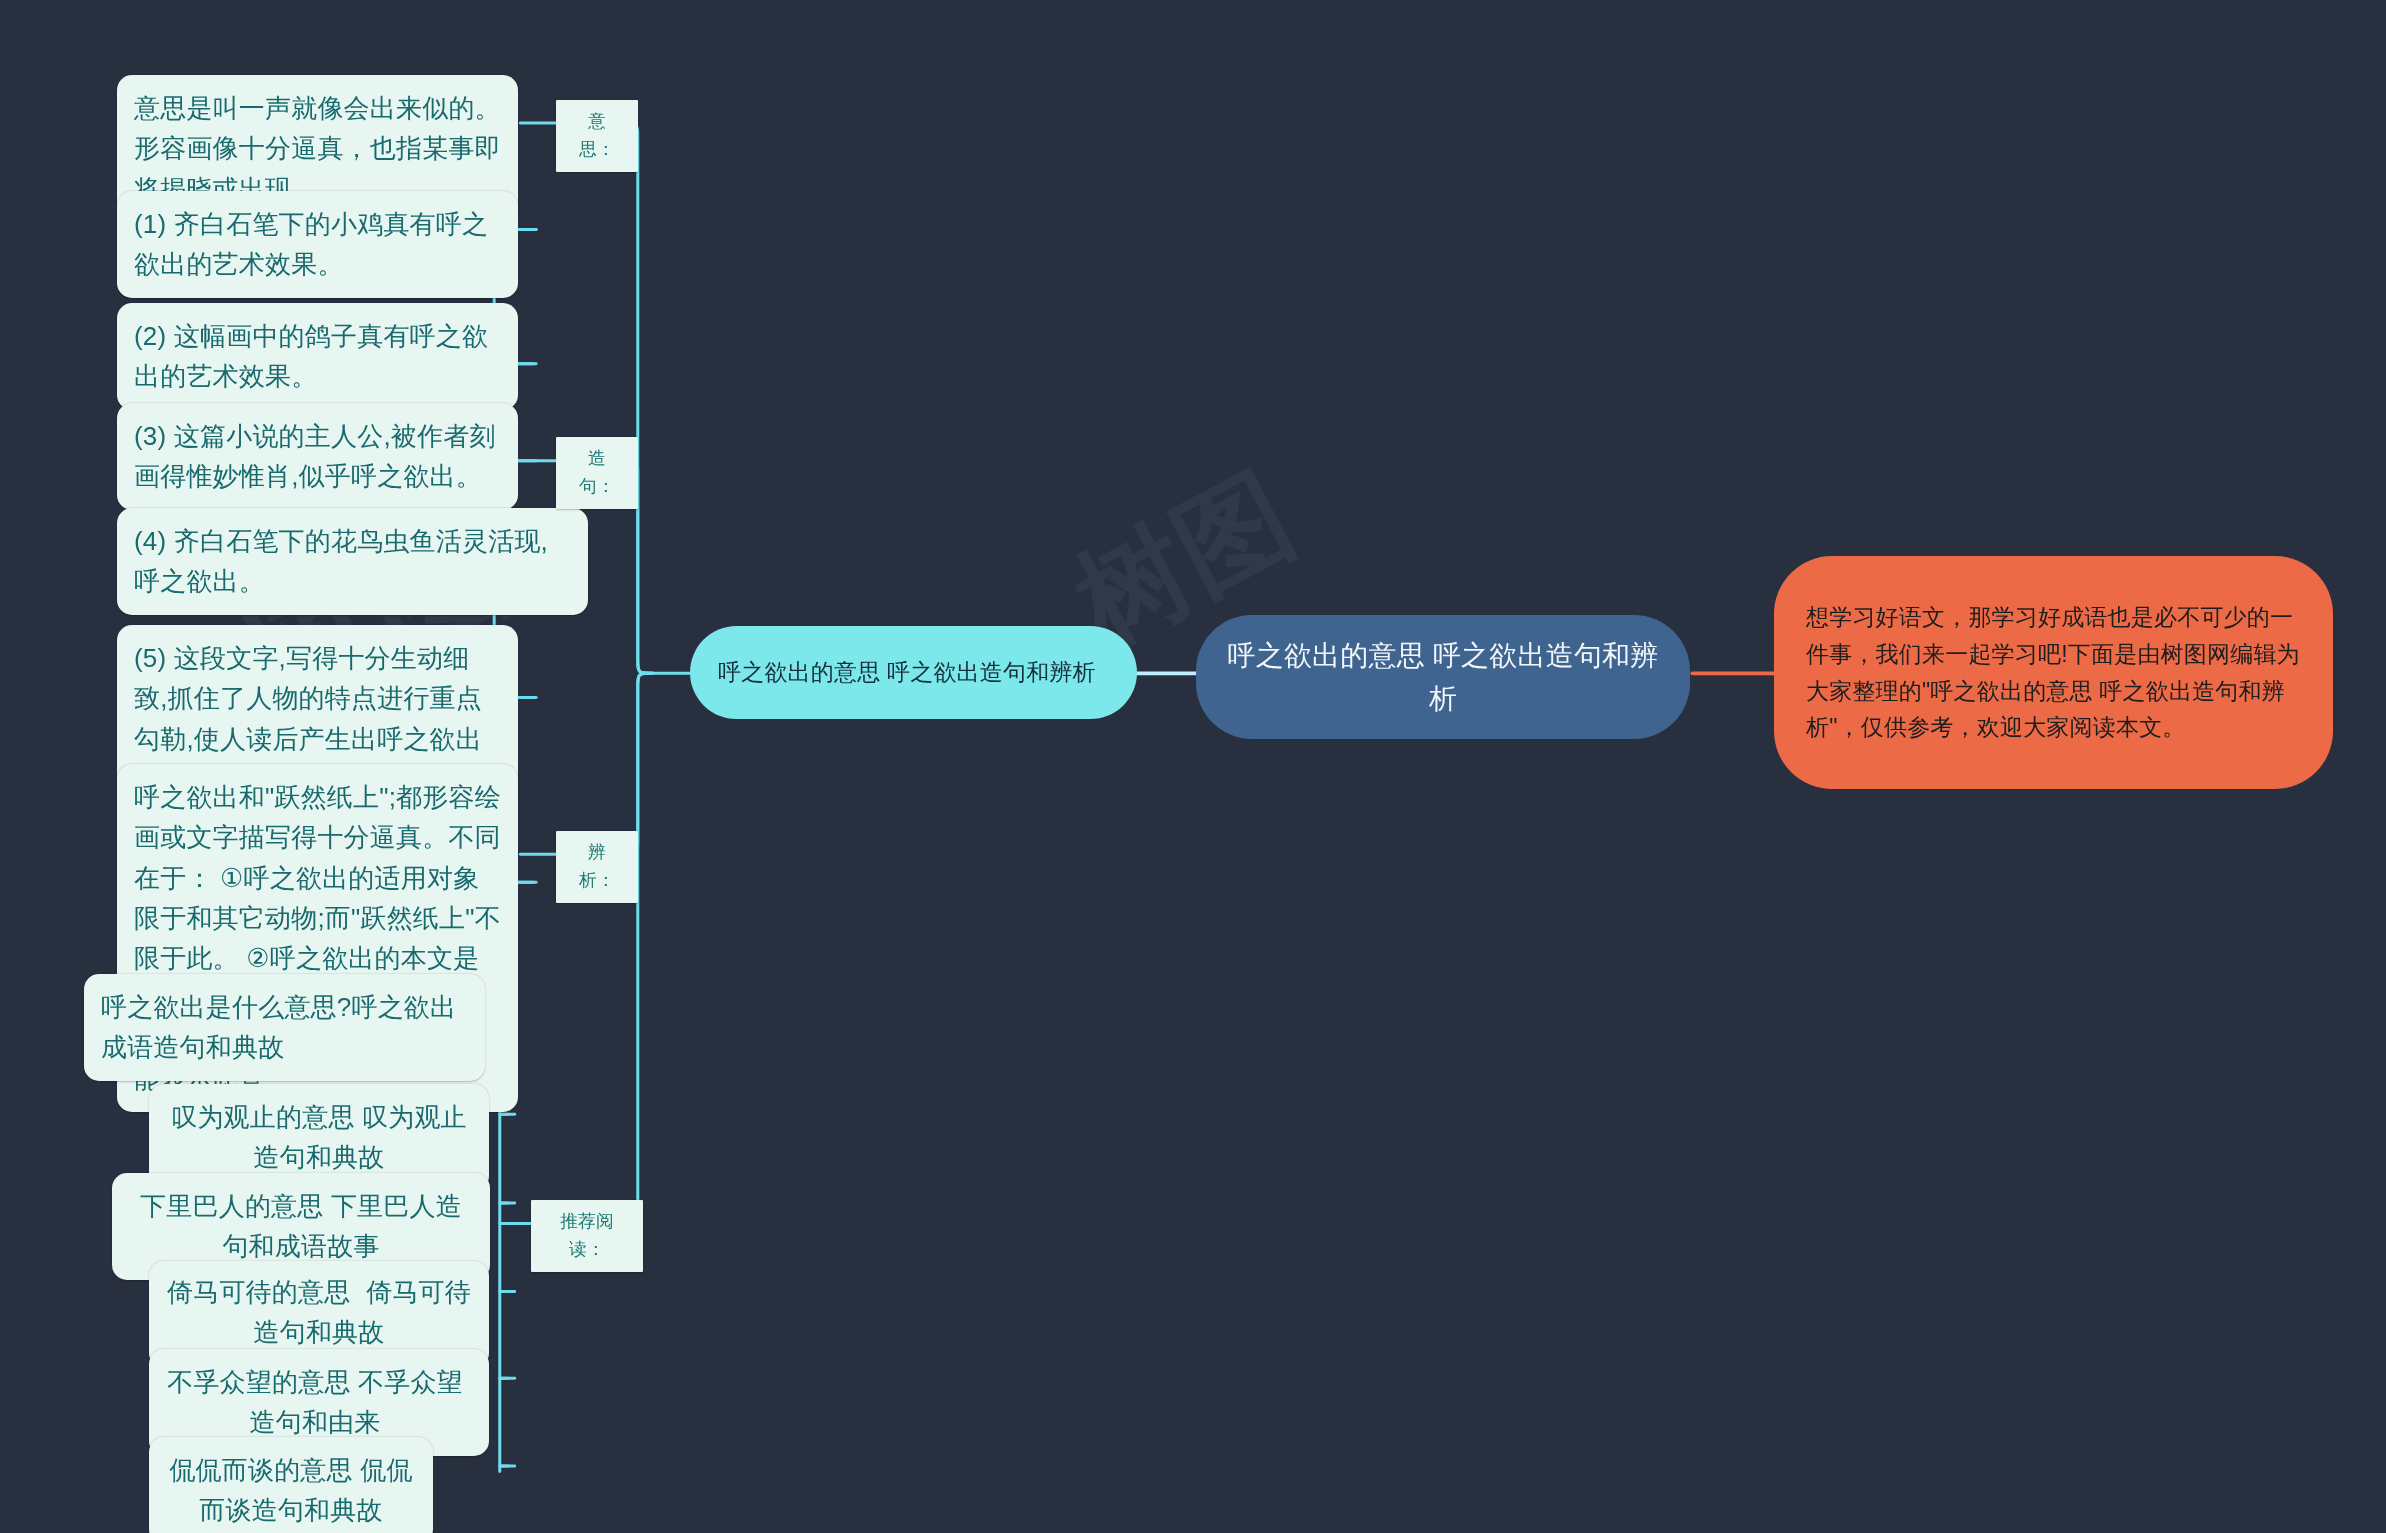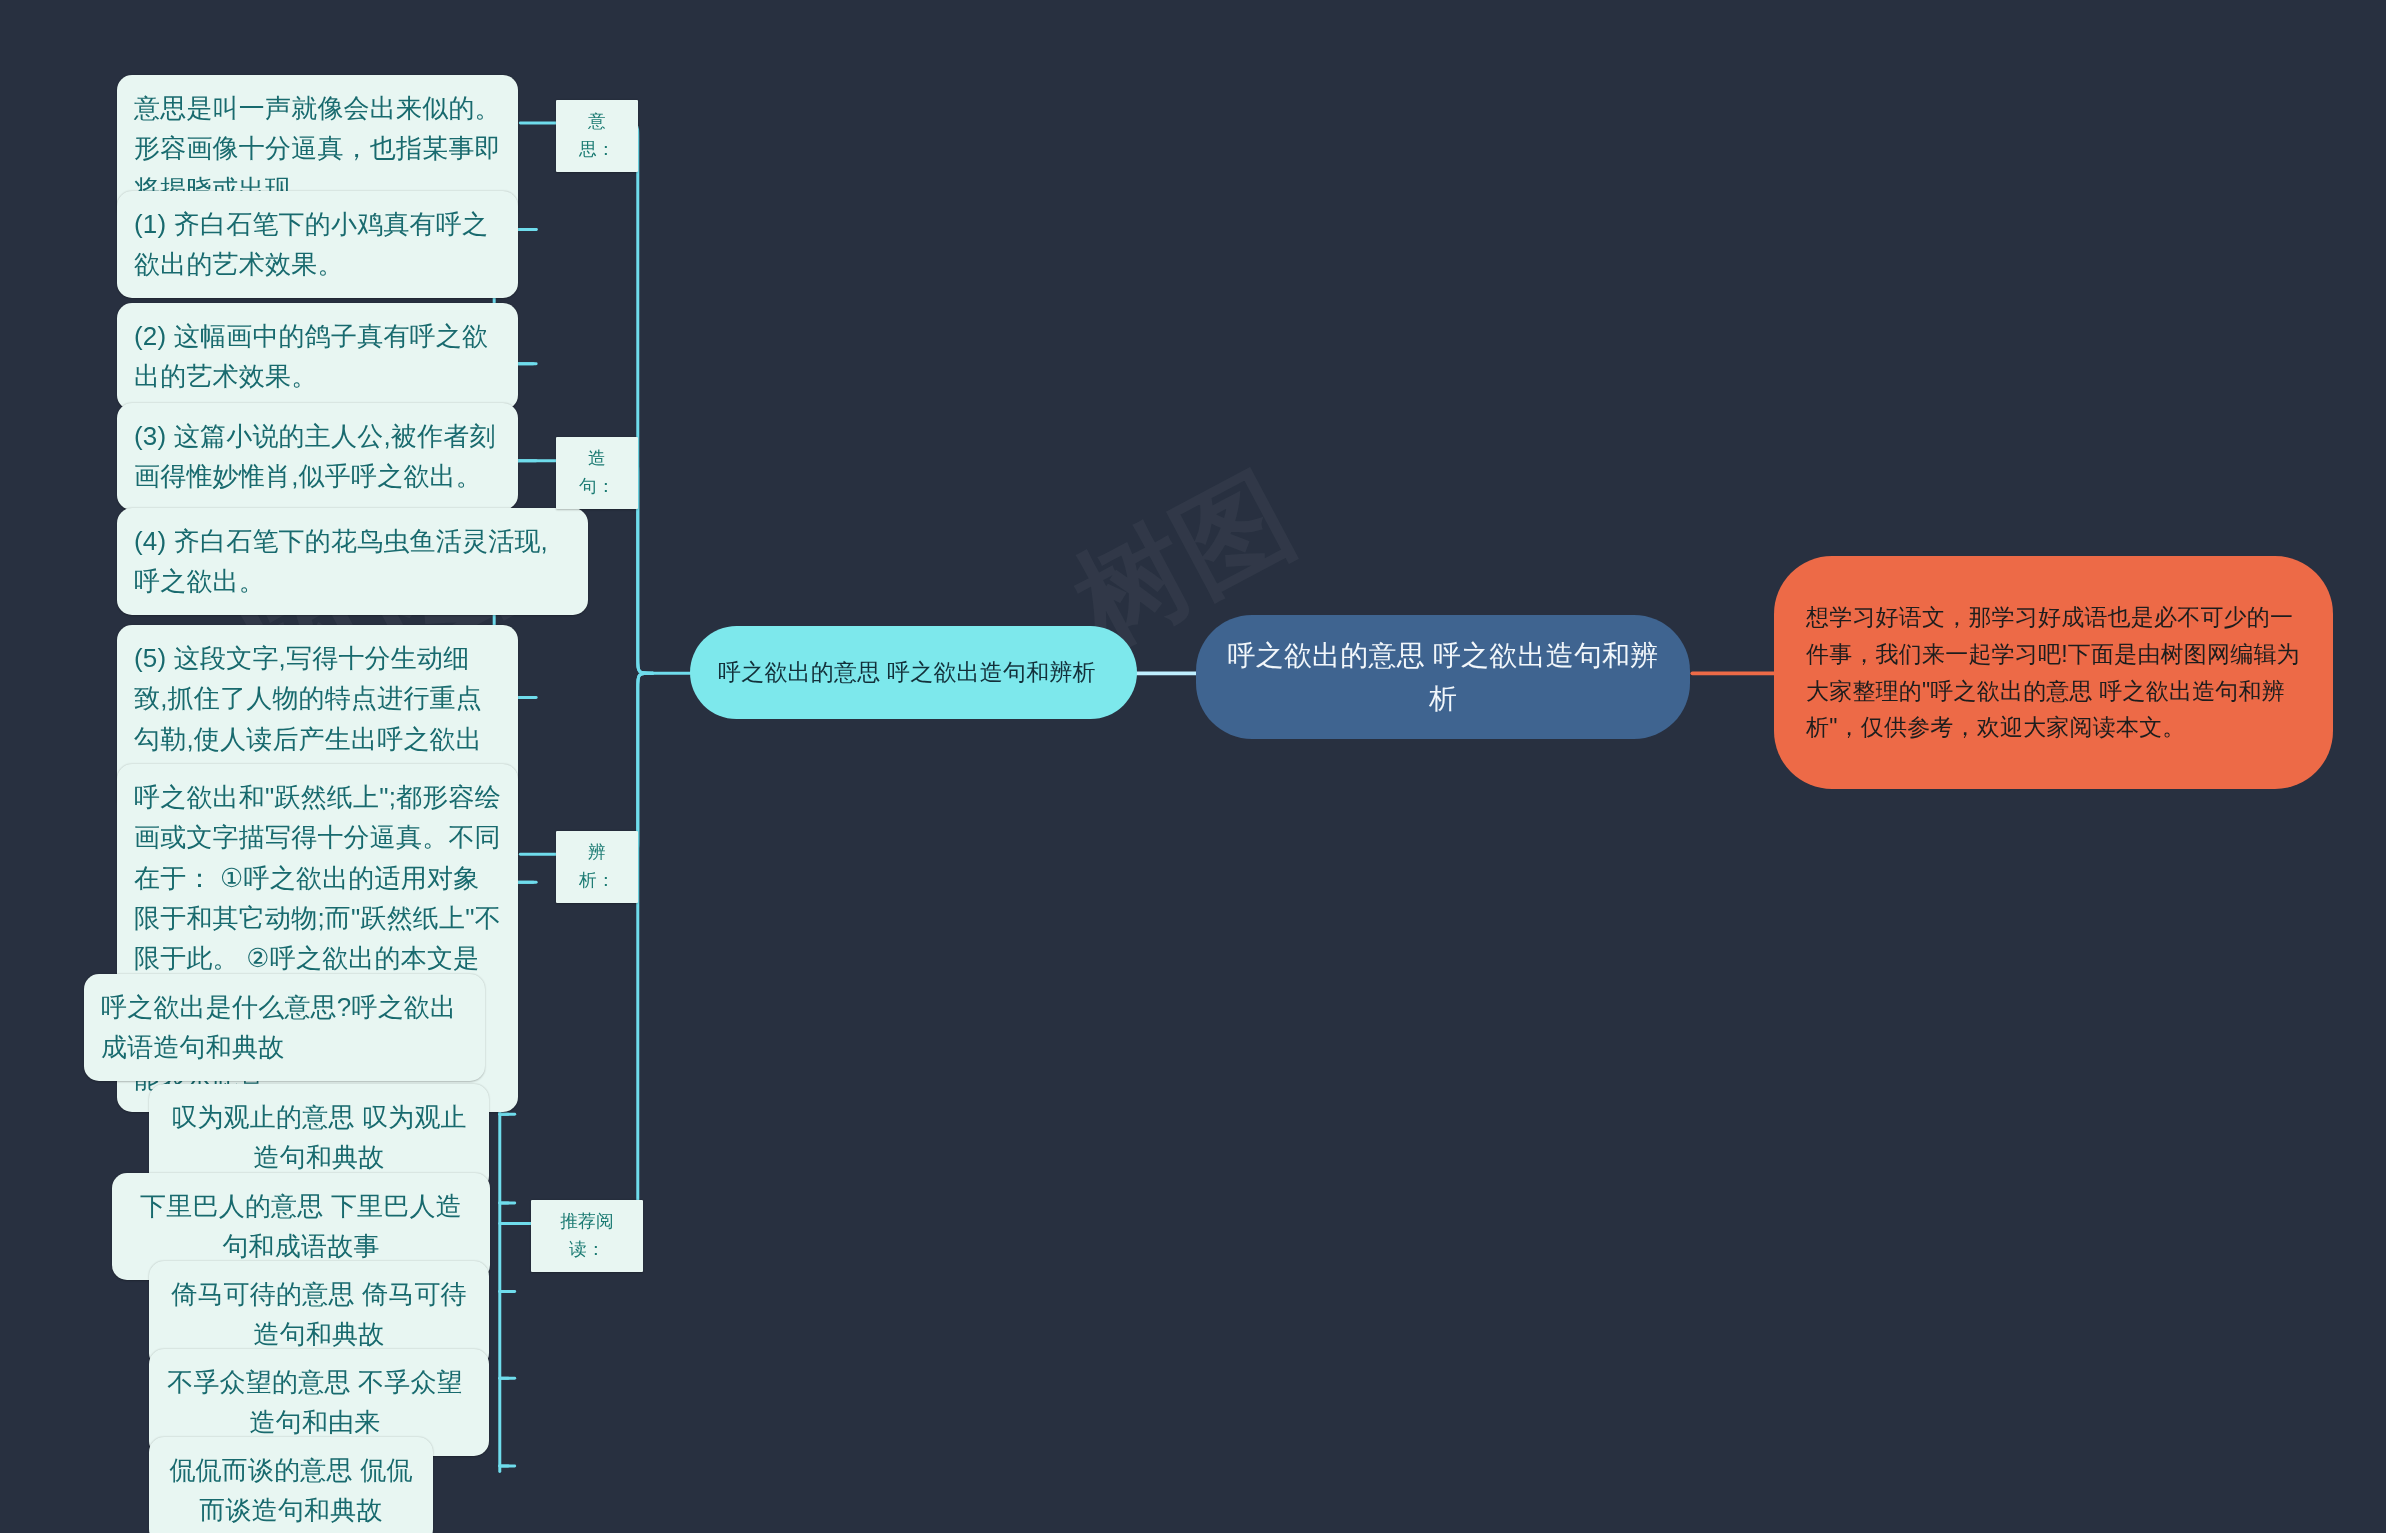--- a/index.html
+++ b/index.html
@@ -197,21 +197,21 @@
   </div>
 
   <div class="node leaf center-text" style="left:149px; top:1084px; width:340px; min-height:58px;">
     <span>叹为观止的意思 叹为观止造句和典故</span>
   </div>
 
   <div class="node leaf center-text" style="left:112px; top:1173px; width:378px; min-height:58px;">
     <span>下里巴人的意思 下里巴人造句和成语故事</span>
   </div>
 
-  <div class="node leaf center-text" style="left:149px; top:1261px; width:340px; min-height:58px;">
+  <div class="node leaf center-text" style="left:149px; top:1261px; width:340px; min-height:58px;font-family:Liberation Mono, monospace;">
     <span>倚马可待的意思 倚马可待造句和典故</span>
   </div>
 
   <div class="node leaf center-text" style="left:149px; top:1349px; width:340px; min-height:58px;padding-left:9px;">
     <span>不孚众望的意思 不孚众望造句和由来</span>
   </div>
 
   <div class="node leaf center-text" style="left:149px; top:1437px; width:284px; min-height:58px;">
     <span>侃侃而谈的意思 侃侃而谈造句和典故</span>
   </div>

